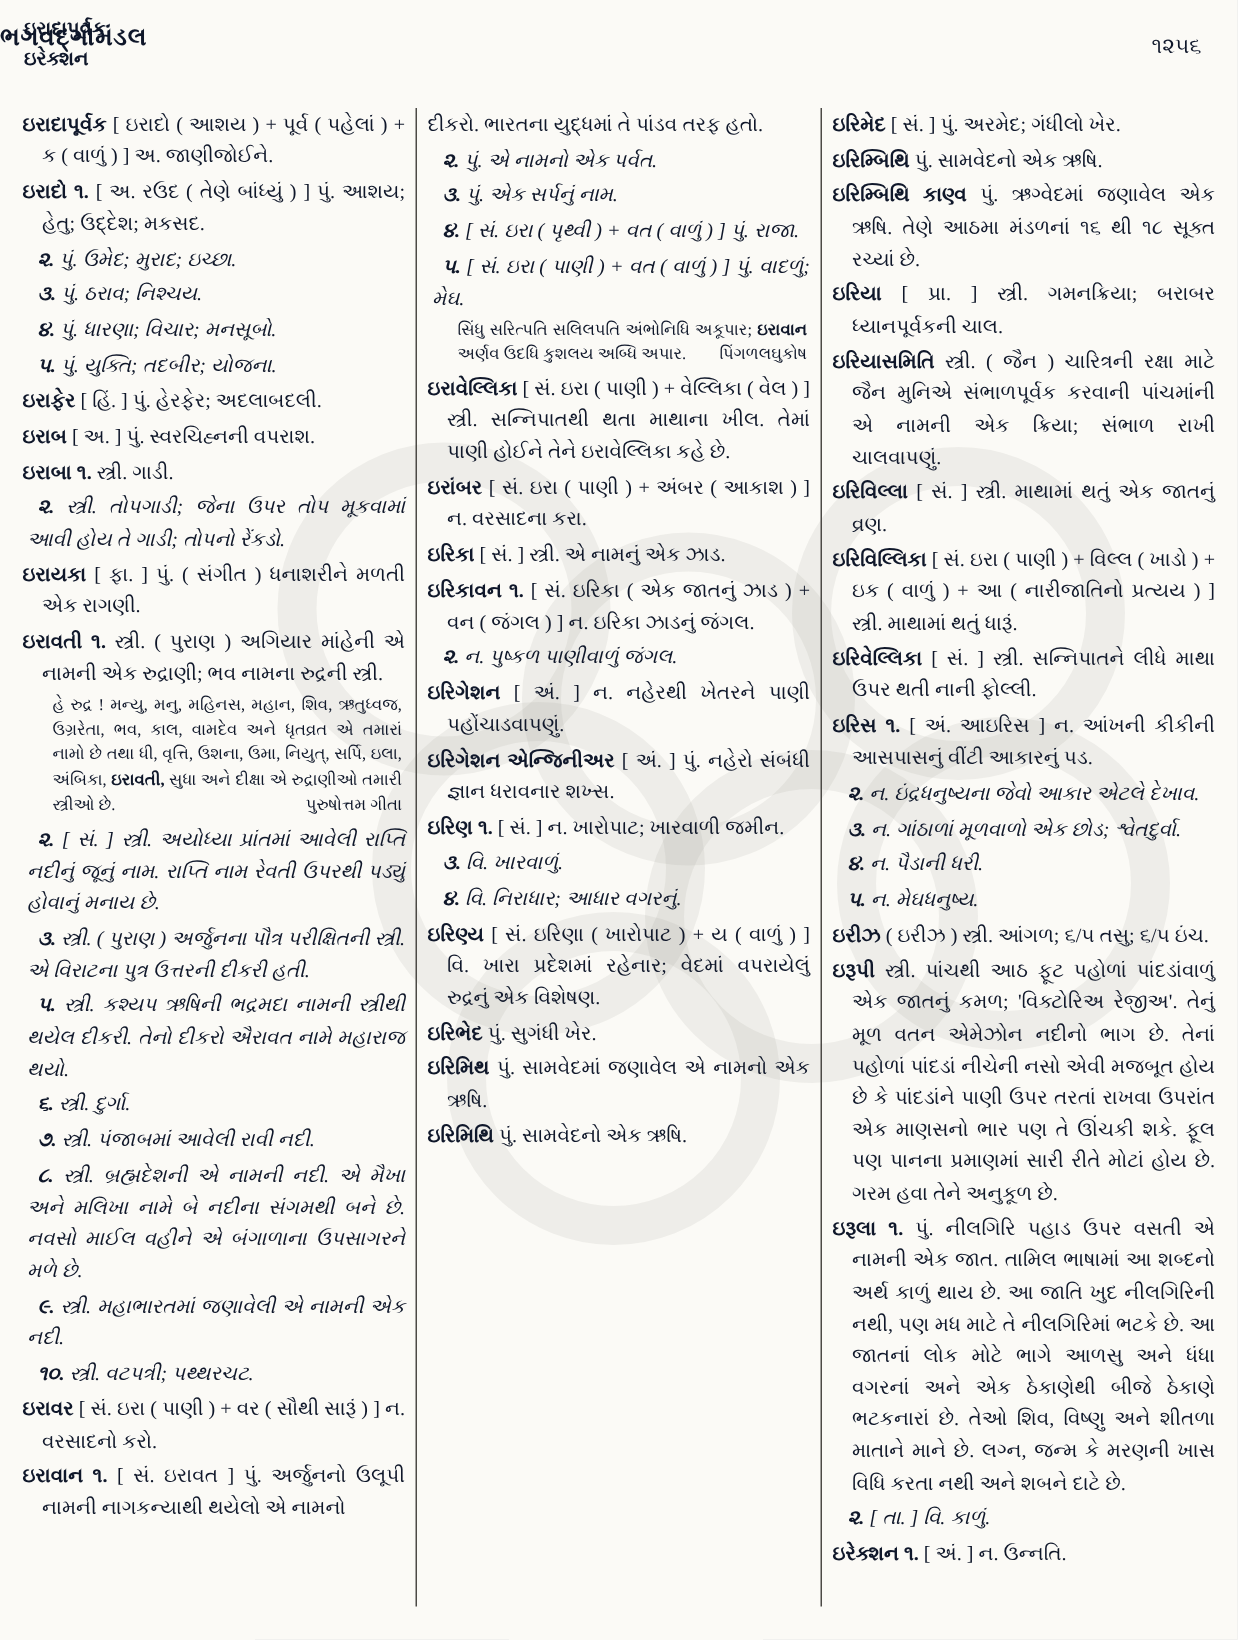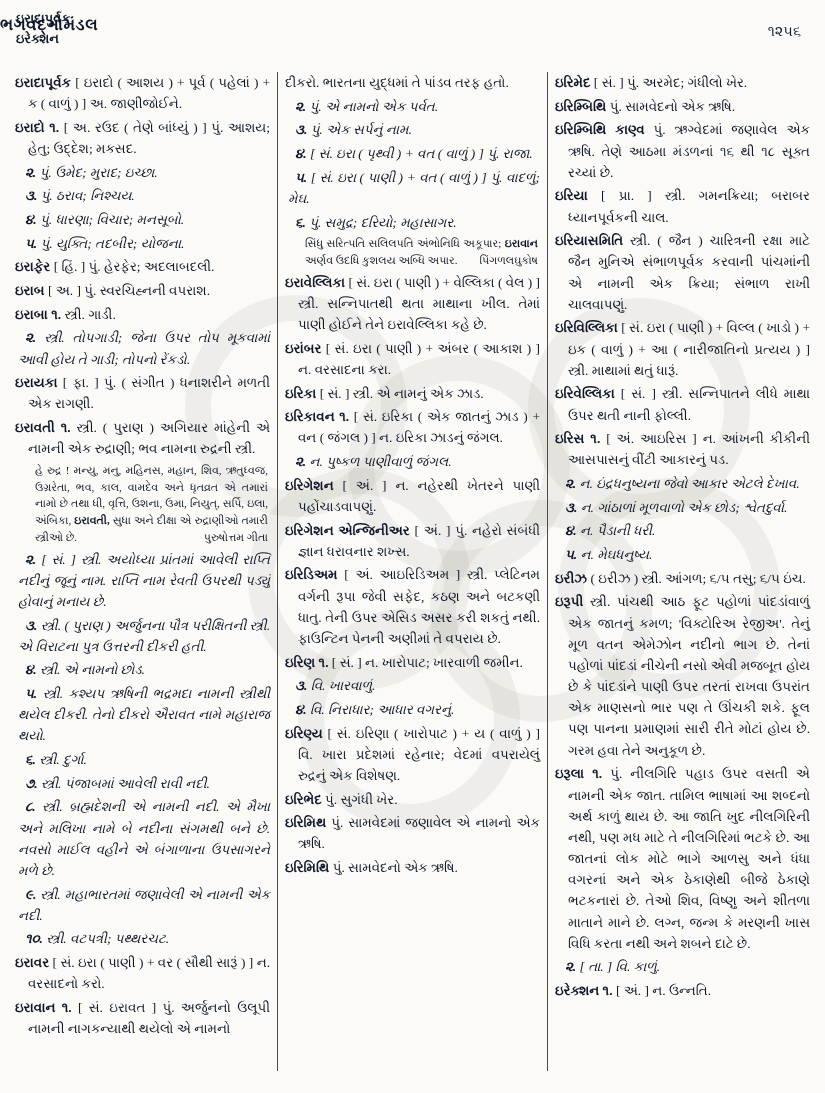--- a/index.html
+++ b/index.html
@@ -65,62 +65,60 @@
         <p class="para sense"><b>૫.</b><span> પું. યુક્તિ; તદબીર; યોજના.</span></p>
         <p class="para head"><b>ઇરાફેર</b><span> [ હિં. ] પું. હેરફેર; અદલાબદલી.</span></p>
         <p class="para head"><b>ઇરાબ</b><span> [ અ. ] પું. સ્વરચિહ્નની વપરાશ.</span></p>
         <p class="para head"><b>ઇરાબા ૧.</b><span> સ્ત્રી. ગાડી.</span></p>
         <p class="para sense"><b>૨.</b><span> સ્ત્રી. તોપગાડી; જેના ઉપર તોપ મૂકવામાં આવી હોય તે ગાડી; તોપનો રેંકડો.</span></p>
         <p class="para head"><b>ઇરાયકા</b><span> [ ફા. ] પું. ( સંગીત ) ધનાશરીને મળતી એક રાગણી.</span></p>
         <p class="para head"><b>ઇરાવતી ૧.</b><span> સ્ત્રી. ( પુરાણ ) અગિયાર માંહેની એ નામની એક રુદ્રાણી; ભવ નામના રુદ્રની સ્ત્રી.</span></p>
         <p class="para verse"><span>હે રુદ્ર ! મન્યુ, મનુ, મહિનસ, મહાન, શિવ, ઋતુધ્વજ, ઉગ્રરેતા, ભવ, કાલ, વામદેવ અને ધૃતવ્રત એ તમારાં નામો છે તથા ધી, વૃત્તિ, ઉશના, ઉમા, નિયુત્, સર્પિ, ઇલા, અંબિકા, </span><b>ઇરાવતી,</b><span> સુધા અને દીક્ષા એ રુદ્રાણીઓ તમારી સ્ત્રીઓ છે.</span><span class="attrib">પુરુષોત્તમ ગીતા</span></p>
         <p class="para sense"><b>૨.</b><span> [ સં. ] સ્ત્રી. અયોધ્યા પ્રાંતમાં આવેલી રાપ્તિ નદીનું જૂનું નામ. રાપ્તિ નામ રેવતી ઉપરથી પડ્યું હોવાનું મનાય છે.</span></p>
         <p class="para sense"><b>૩.</b><span> સ્ત્રી. ( પુરાણ ) અર્જુનના પૌત્ર પરીક્ષિતની સ્ત્રી. એ વિરાટના પુત્ર ઉત્તરની દીકરી હતી.</span></p>
-        <p class="para sense"><b>૪.</b><span> સ્ત્રી. એ નામનો છોડ.</span></p>
         <p class="para sense"><b>૫.</b><span> સ્ત્રી. કશ્યપ ઋષિની ભદ્રમદા નામની સ્ત્રીથી થયેલ દીકરી. તેનો દીકરો ઐરાવત નામે મહારાજ થયો.</span></p>
         <p class="para sense"><b>૬.</b><span> સ્ત્રી. દુર્ગા.</span></p>
         <p class="para sense"><b>૭.</b><span> સ્ત્રી. પંજાબમાં આવેલી રાવી નદી.</span></p>
         <p class="para sense"><b>૮.</b><span> સ્ત્રી. બ્રહ્મદેશની એ નામની નદી. એ મૈખા અને મલિખા નામે બે નદીના સંગમથી બને છે. નવસો માઈલ વહીને એ બંગાળાના ઉપસાગરને મળે છે.</span></p>
         <p class="para sense"><b>૯.</b><span> સ્ત્રી. મહાભારતમાં જણાવેલી એ નામની એક નદી.</span></p>
         <p class="para sense"><b>૧૦.</b><span> સ્ત્રી. વટપત્રી; પથ્થરચટ.</span></p>
         <p class="para head"><b>ઇરાવર</b><span> [ સં. ઇરા ( પાણી ) + વર ( સૌથી સારૂં ) ] ન. વરસાદનો કરો.</span></p>
         <p class="para head"><b>ઇરાવાન ૧.</b><span> [ સં. ઇરાવત ] પું. અર્જુનનો ઉલૂપી નામની નાગકન્યાથી થયેલો એ નામનો</span></p>
       </section>
     <div class="divider"></div>
     <section class="col">
         <p class="para cont"><span>દીકરો. ભારતના યુદ્ધમાં તે પાંડવ તરફ હતો.</span></p>
         <p class="para sense"><b>૨.</b><span> પું. એ નામનો એક પર્વત.</span></p>
         <p class="para sense"><b>૩.</b><span> પું. એક સર્પનું નામ.</span></p>
         <p class="para sense"><b>૪.</b><span> [ સં. ઇરા ( પૃથ્વી ) + વત ( વાળું ) ] પું. રાજા.</span></p>
         <p class="para sense"><b>૫.</b><span> [ સં. ઇરા ( પાણી ) + વત ( વાળું ) ] પું. વાદળું; મેઘ.</span></p>
-        <p class="para sense"><b>૬.</b><span> પું. સમુદ્ર; દરિયો; મહાસાગર.</span></p>
         <p class="para verse"><span>સિંધુ સરિત્પતિ સલિલપતિ અંભોનિધિ અકૂપાર; </span><b>ઇરાવાન</b><span> અર્ણવ ઉદધિ કુશલય અબ્ધિ અપાર.</span><span class="attrib">પિંગળલઘુકોષ</span></p>
         <p class="para head"><b>ઇરાવેલ્લિકા</b><span> [ સં. ઇરા ( પાણી ) + વેલ્લિકા ( વેલ ) ] સ્ત્રી. સન્નિપાતથી થતા માથાના ખીલ. તેમાં પાણી હોઈને તેને ઇરાવેલ્લિકા કહે છે.</span></p>
         <p class="para head"><b>ઇરાંબર</b><span> [ સં. ઇરા ( પાણી ) + અંબર ( આકાશ ) ] ન. વરસાદના કરા.</span></p>
         <p class="para head"><b>ઇરિકા</b><span> [ સં. ] સ્ત્રી. એ નામનું એક ઝાડ.</span></p>
         <p class="para head"><b>ઇરિકાવન ૧.</b><span> [ સં. ઇરિકા ( એક જાતનું ઝાડ ) + વન ( જંગલ ) ] ન. ઇરિકા ઝાડનું જંગલ.</span></p>
         <p class="para sense"><b>૨.</b><span> ન. પુષ્કળ પાણીવાળું જંગલ.</span></p>
         <p class="para head"><b>ઇરિગેશન</b><span> [ અં. ] ન. નહેરથી ખેતરને પાણી પહોંચાડવાપણું.</span></p>
         <p class="para head"><b>ઇરિગેશન એન્જિનીઅર</b><span> [ અં. ] પું. નહેરો સંબંધી જ્ઞાન ધરાવનાર શખ્સ.</span></p>
-        <p class="para head"><b>ઇરિડિઅમ</b><span> [ અં. આઇરિડિઅમ ] સ્ત્રી. પ્લેટિનમ વર્ગની રૂપા જેવી સફેદ, કઠણ અને બટકણી ધાતુ. તેની ઉપર એસિડ અસર કરી શકતું નથી. ફાઉન્ટિન પેનની અણીમાં તે વપરાય છે.</span></p>
         <p class="para head"><b>ઇરિણ ૧.</b><span> [ સં. ] ન. ખારોપાટ; ખારવાળી જમીન.</span></p>
         <p class="para sense"><b>૩.</b><span> વિ. ખારવાળું.</span></p>
         <p class="para sense"><b>૪.</b><span> વિ. નિરાધાર; આધાર વગરનું.</span></p>
         <p class="para head"><b>ઇરિણ્ય</b><span> [ સં. ઇરિણા ( ખારોપાટ ) + ય ( વાળું ) ] વિ. ખારા પ્રદેશમાં રહેનાર; વેદમાં વપરાયેલું રુદ્રનું એક વિશેષણ.</span></p>
         <p class="para head"><b>ઇરિભેદ</b><span> પું. સુગંધી ખેર.</span></p>
         <p class="para head"><b>ઇરિમિથ</b><span> પું. સામવેદમાં જણાવેલ એ નામનો એક ઋષિ.</span></p>
         <p class="para head"><b>ઇરિમિથિ</b><span> પું. સામવેદનો એક ઋષિ.</span></p>
       </section>
     <div class="divider"></div>
     <section class="col">
         <p class="para head"><b>ઇરિમેદ</b><span> [ સં. ] પું. અરમેદ; ગંધીલો ખેર.</span></p>
         <p class="para head"><b>ઇરિમ્બિથિ</b><span> પું. સામવેદનો એક ઋષિ.</span></p>
         <p class="para head"><b>ઇરિમ્બિથિ કાણ્વ</b><span> પું. ઋગ્વેદમાં જણાવેલ એક ઋષિ. તેણે આઠમા મંડળનાં ૧૬ થી ૧૮ સૂક્ત રચ્યાં છે.</span></p>
         <p class="para head"><b>ઇરિયા</b><span> [ પ્રા. ] સ્ત્રી. ગમનક્રિયા; બરાબર ધ્યાનપૂર્વકની ચાલ.</span></p>
         <p class="para head"><b>ઇરિયાસમિતિ</b><span> સ્ત્રી. ( જૈન ) ચારિત્રની રક્ષા માટે જૈન મુનિએ સંભાળપૂર્વક કરવાની પાંચમાંની એ નામની એક ક્રિયા; સંભાળ રાખી ચાલવાપણું.</span></p>
+        <p class="para head"><b>ઇરિવિલ્લા</b><span> [ સં. ] સ્ત્રી. માથામાં થતું એક જાતનું વ્રણ.</span></p>
         <p class="para head"><b>ઇરિવિલ્લિકા</b><span> [ સં. ઇરા ( પાણી ) + વિલ્લ ( ખાડો ) + ઇક ( વાળું ) + આ ( નારીજાતિનો પ્રત્યય ) ] સ્ત્રી. માથામાં થતું ધારૂં.</span></p>
         <p class="para head"><b>ઇરિવેલ્લિકા</b><span> [ સં. ] સ્ત્રી. સન્નિપાતને લીધે માથા ઉપર થતી નાની ફોલ્લી.</span></p>
         <p class="para head"><b>ઇરિસ ૧.</b><span> [ અં. આઇરિસ ] ન. આંખની કીકીની આસપાસનું વીંટી આકારનું પડ.</span></p>
         <p class="para sense"><b>૨.</b><span> ન. ઇંદ્રધનુષ્યના જેવો આકાર એટલે દેખાવ.</span></p>
         <p class="para sense"><b>૩.</b><span> ન. ગાંઠાળાં મૂળવાળો એક છોડ; શ્વેતદુર્વા.</span></p>
         <p class="para sense"><b>૪.</b><span> ન. પૈડાની ધરી.</span></p>
         <p class="para sense"><b>૫.</b><span> ન. મેઘધનુષ્ય.</span></p>
         <p class="para head"><b>ઇરીઝ</b><span> ( ઇરીઝ ) સ્ત્રી. આંગળ; ૬/૫ તસુ; ૬/૫ ઇંચ.</span></p>
         <p class="para head"><b>ઇરૂપી</b><span> સ્ત્રી. પાંચથી આઠ ફૂટ પહોળાં પાંદડાંવાળું એક જાતનું કમળ; 'વિક્ટોરિઅ રેજીઅ'. તેનું મૂળ વતન એમેઝોન નદીનો ભાગ છે. તેનાં પહોળાં પાંદડાં નીચેની નસો એવી મજબૂત હોય છે કે પાંદડાંને પાણી ઉપર તરતાં રાખવા ઉપરાંત એક માણસનો ભાર પણ તે ઊંચકી શકે. ફૂલ પણ પાનના પ્રમાણમાં સારી રીતે મોટાં હોય છે. ગરમ હવા તેને અનુકૂળ છે.</span></p>
         <p class="para head"><b>ઇરૂલા ૧.</b><span> પું. નીલગિરિ પહાડ ઉપર વસતી એ નામની એક જાત. તામિલ ભાષામાં આ શબ્દનો અર્થ કાળું થાય છે. આ જાતિ ખુદ નીલગિરિની નથી, પણ મધ માટે તે નીલગિરિમાં ભટકે છે. આ જાતનાં લોક મોટે ભાગે આળસુ અને ધંધા વગરનાં અને એક ઠેકાણેથી બીજે ઠેકાણે ભટકનારાં છે. તેઓ શિવ, વિષ્ણુ અને શીતળા માતાને માને છે. લગ્ન, જન્મ કે મરણની ખાસ વિધિ કરતા નથી અને શબને દાટે છે.</span></p>

